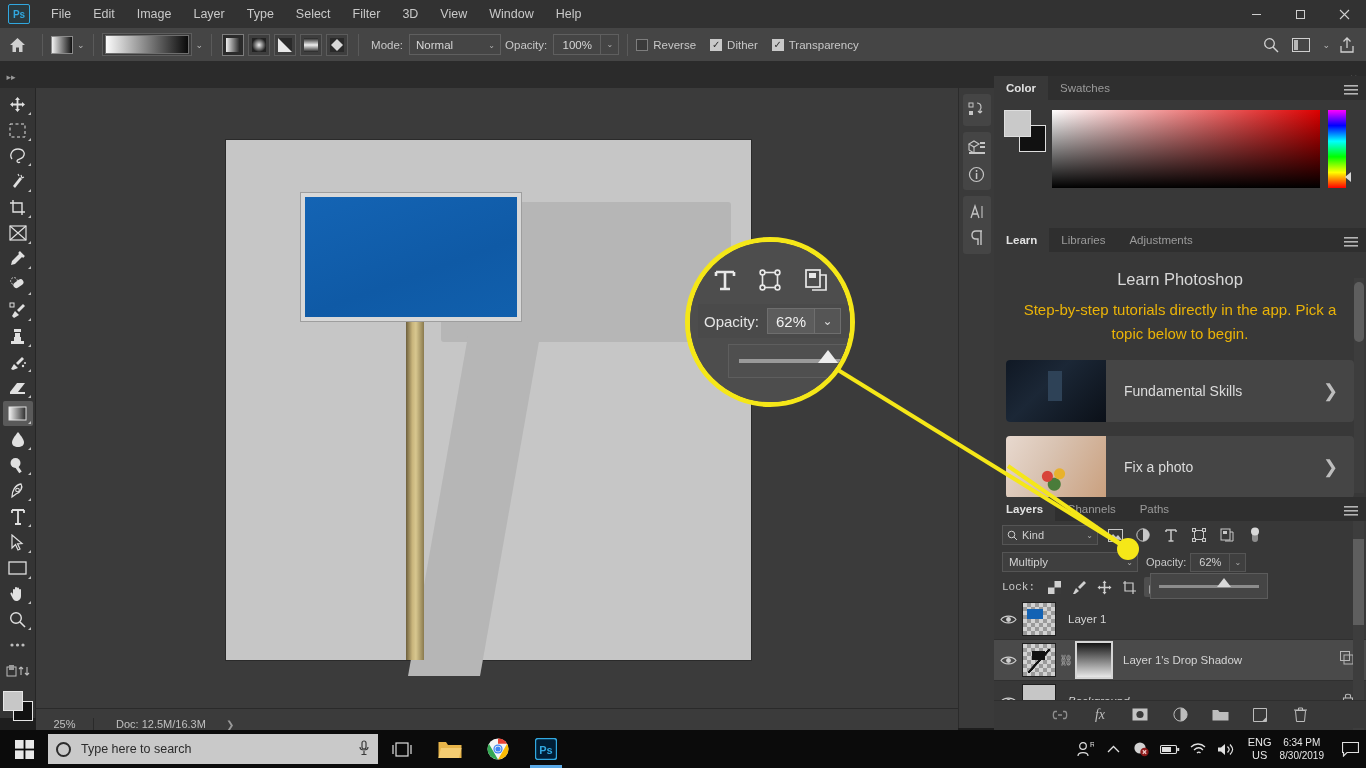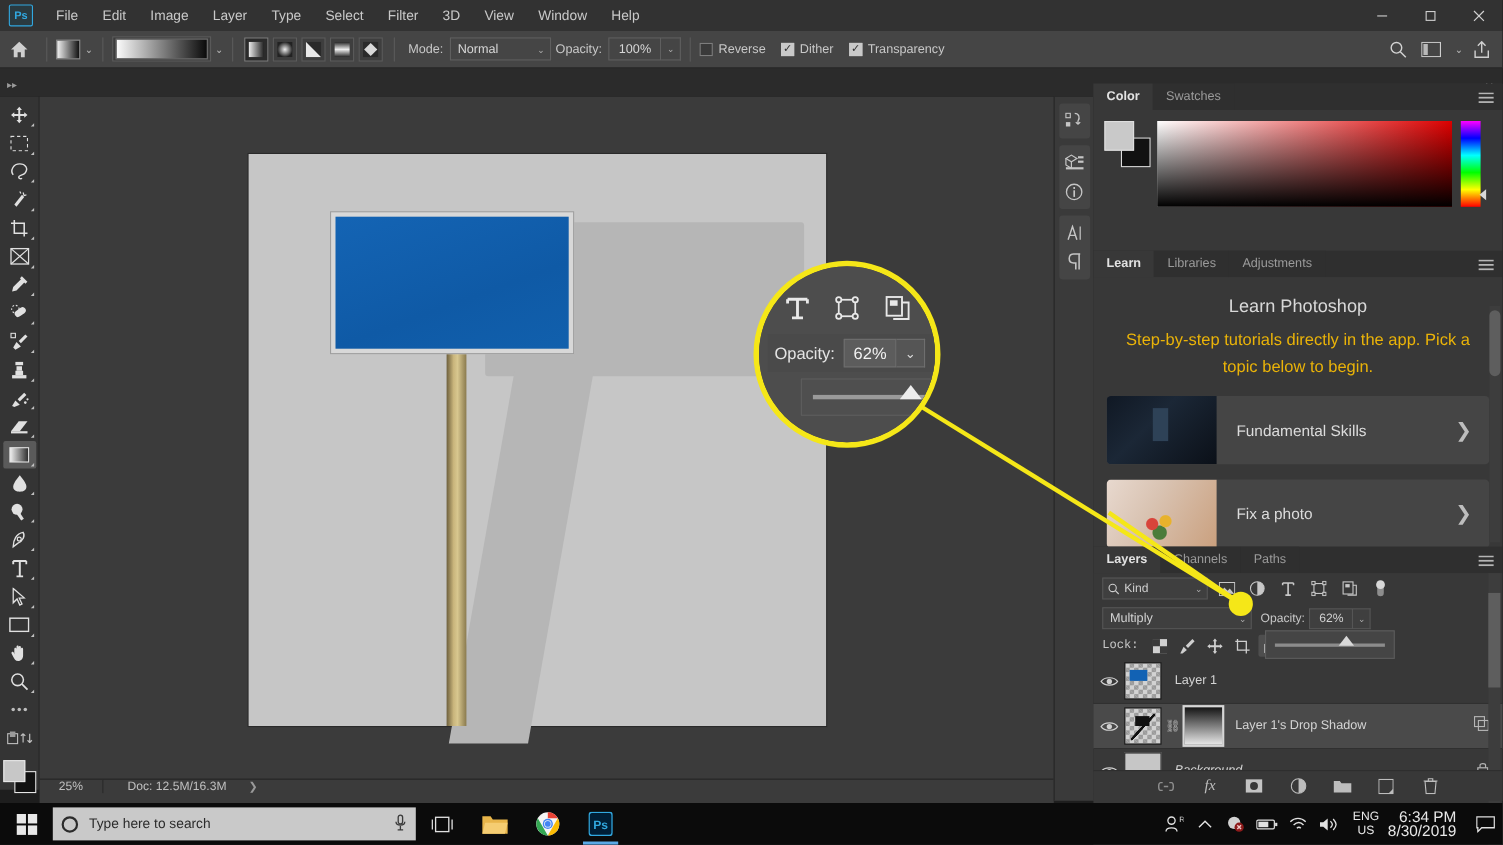--- a/index.html
+++ b/index.html
@@ -139,21 +139,21 @@
     position:absolute; left:74px; top:52px; width:222px; height:130px;
     background:#d8d8d8; border:1px solid #9e9e9e;
   }
   .sign-blue {
     position:absolute; left:4px; top:4px; right:4px; bottom:4px;
     background: linear-gradient(160deg,#1464b4,#0f5aa6 60%,#1160ad);
   }
   .status-bar {
     position:absolute; left:36px; top:708px; width:922px; height:22px;
     background:#3b3b3b; border-top:1px solid #2a2a2a;
-    display:flex; align-items:flex-start; color:#c0c0c0; font-size:11px;
+    display:flex; align-items:flex-end; color:#c0c0c0; font-size:11px;
   }
   .sb-zoom { width:58px; text-align:center; border-right:1px solid #2a2a2a; }
   .sb-doc { margin-left:22px; }
   .sb-arrow { margin-left:20px; color:#9a9a9a; font-size:10px; }
 
   
   .rail {
     position:absolute; left:958px; top:88px; width:36px; height:640px;
     background:#3a3a3a; border-left:1px solid #2b2b2b;
     display:flex; flex-direction:column; align-items:center; padding-top:6px;
@@ -324,21 +324,21 @@
   .searchbox {
     width:330px; height:30px; background:#c9c9c9; display:flex; align-items:center;
     padding:0 8px; color:#2b2b2b; font-size:12.5px;
   }
   .search-circle { width:15px; height:15px; border:2px solid #2b2b2b; border-radius:50%; margin-right:10px;}
   .tb-icon { width:48px; height:38px; display:flex; align-items:center; justify-content:center; position:relative;}
   .tb-icon.active:after { content:""; position:absolute; bottom:0; left:8px; right:8px; height:3px; background:#5aa9e6;}
   .tray { position:absolute; right:0; display:flex; align-items:center; height:38px; }
   .tray-ico { width:28px; height:38px; display:flex; align-items:center; justify-content:center; color:#e8e8e8;}
   .lang { color:#e8e8e8; font-size:11px; text-align:center; line-height:13px; margin:7px 8px;}
-  .clock { color:#e8e8e8; font-size:14px; text-align:right; line-height:13px; margin-right:10px;}
+  .clock { color:#e8e8e8; font-size:10px; text-align:center; line-height:13px; margin-right:10px;}
   .notif { width:32px; height:38px; display:flex; align-items:center; justify-content:center;}
 </style>
 </head>
 <body>
 
 <div id="app">
 
   <div class="menubar">
     <div class="ps-logo">Ps</div>
     <div class="menu-item">File</div>

